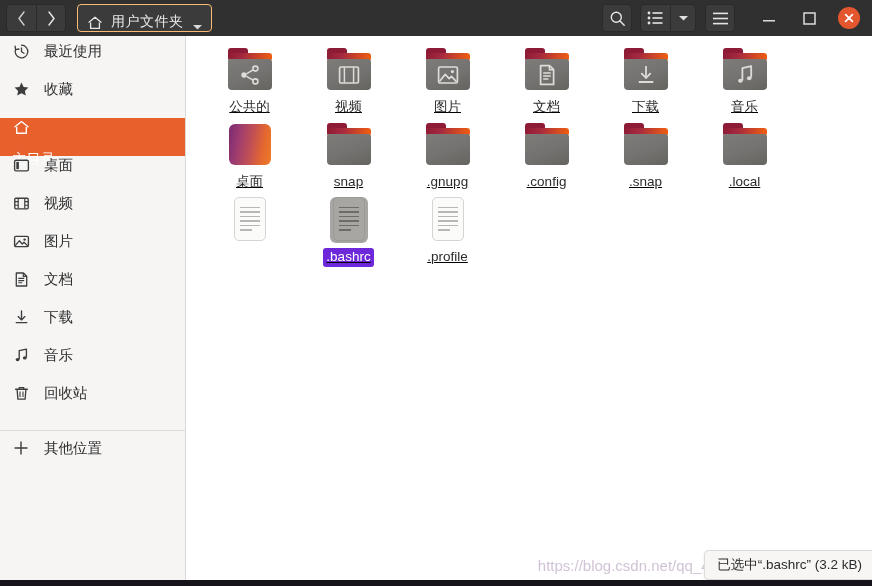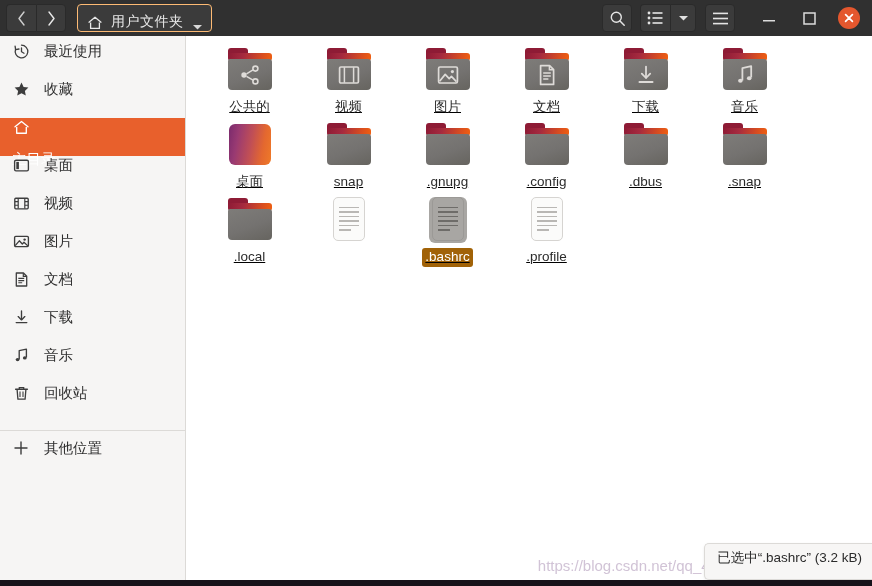--- a/index.html
+++ b/index.html
@@ -138,21 +138,21 @@
   .cell .cap {
     font-size: 13.5px;
     color: #2b2b2b;
     text-align: center;
     line-height: 1.25;
     max-width: 78px;
     word-break: break-word;
     padding: 1px 3px;
     border-radius: 3px;
   }
-  .cell.selected .cap { background: #a16207; color: #ffffff; }
+  .cell.selected .cap { background: #6d28d9; color: #ffffff; }
 
   
   .folder { position: absolute; inset: 2px 2px 4px 2px; }
   .folder .tab {
     position: absolute; left: 0; top: 0;
     width: 20px; height: 9px;
     background: #8e1b35;
     border-radius: 3px 3px 0 0;
   }
   .folder .strip {
@@ -209,21 +209,21 @@
     opacity: .85;
     pointer-events: none;
   }
   .statusbar {
     position: absolute;
     right: 0px; bottom: 6px;
     background: #f7f6f5;
     border: 1px solid #dcdad7;
     border-right: none;
     border-radius: 5px 0 0 5px;
-    padding: 5px 10px 12px 12px;
+    padding: 5px 10px 5px 12px;
     font-size: 13.5px;
     color: #2b2b2b;
     white-space: nowrap;
     box-shadow: 0 1px 3px rgba(0,0,0,.08);
   }
 
   .bottomstrip {
     position: absolute; left: 0; right: 0; bottom: 0;
     height: 6px; background: #17131a;
   }
@@ -580,30 +580,20 @@
             <div class="cap">.config</div>
           </div>
           <div class="cell">
             <div class="thumb">
               <div class="folder">
                 <div class="tab"></div>
                 <div class="strip"></div>
                 <div class="face"></div>
               </div>
             </div>
-            <div class="cap">.dbus</div>
-          </div>
-          <div class="cell">
-            <div class="thumb">
-              <div class="folder">
-                <div class="tab"></div>
-                <div class="strip"></div>
-                <div class="face"></div>
-              </div>
-            </div>
             <div class="cap">.snap</div>
           </div>
           <div class="cell">
             <div class="thumb">
               <div class="folder">
                 <div class="tab"></div>
                 <div class="strip"></div>
                 <div class="face"></div>
               </div>
             </div>

